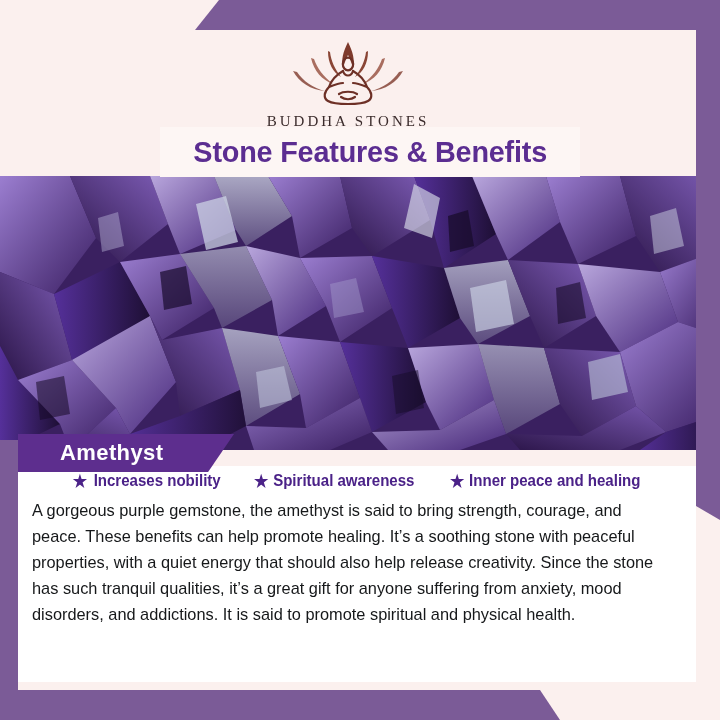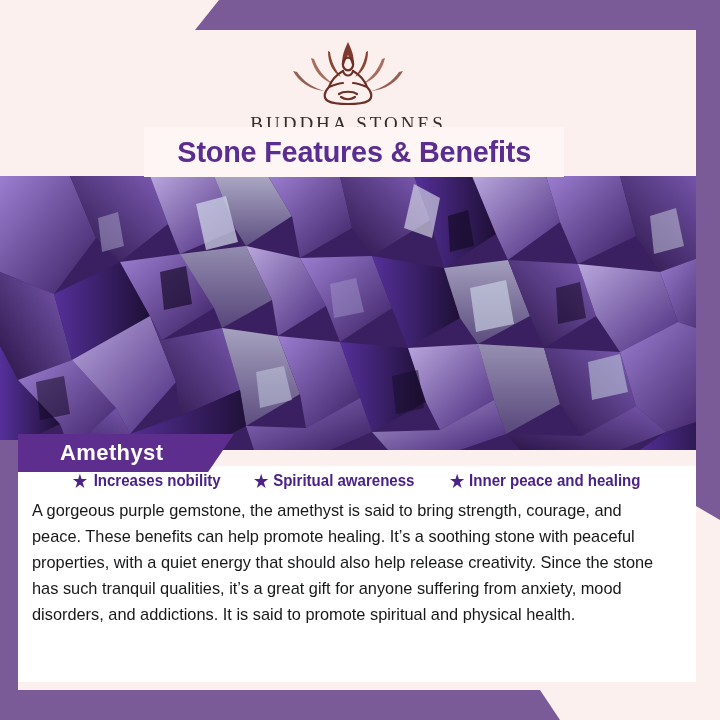--- a/index.html
+++ b/index.html
@@ -40,25 +40,25 @@
   .header{
     position:absolute;top:30px;left:0;right:24px;height:146px;
     background:#fbf0ee;
     display:flex;flex-direction:column;align-items:center;
     z-index:3;
   }
   .logo-wrap{margin-top:8px;display:flex;flex-direction:column;align-items:center;}
   .logo-mark{width:150px;height:74px;display:block;}
   .brand-name{
     font-family:"Liberation Serif", serif;
-    font-size:19px;letter-spacing:3px;color:#3a2b2b;
+    font-size:15px;letter-spacing:3px;color:#3a2b2b;
     margin-top:1px;font-weight:400;
   }
   .title-plate{
-    position:absolute;top:127px;left:144px;width:420px;height:50px;
+    position:absolute;top:127px;left:160px;width:420px;height:50px;
     background:#fdf6f4;
     display:flex;align-items:center;justify-content:center;
     z-index:6;
   }
   .title-text{
     font-family:"Liberation Sans", sans-serif;
     font-weight:bold;font-size:30px;color:#5b2d91;
     letter-spacing:-0.2px;white-space:nowrap;
     transform:scaleX(0.96);
   }

